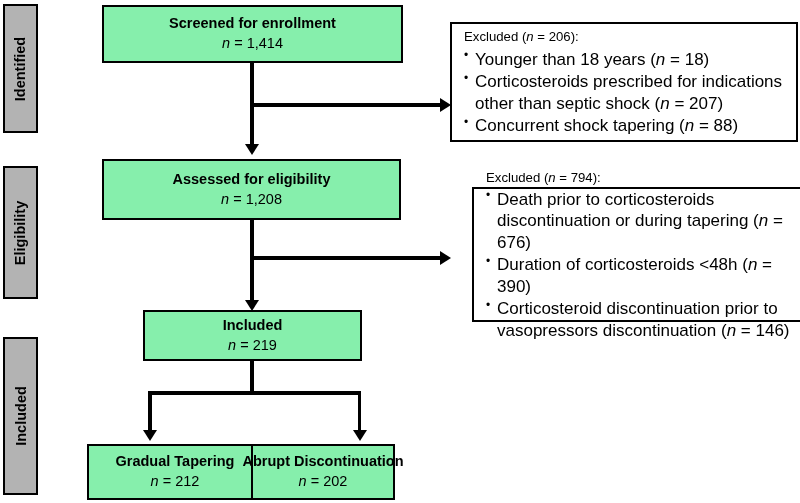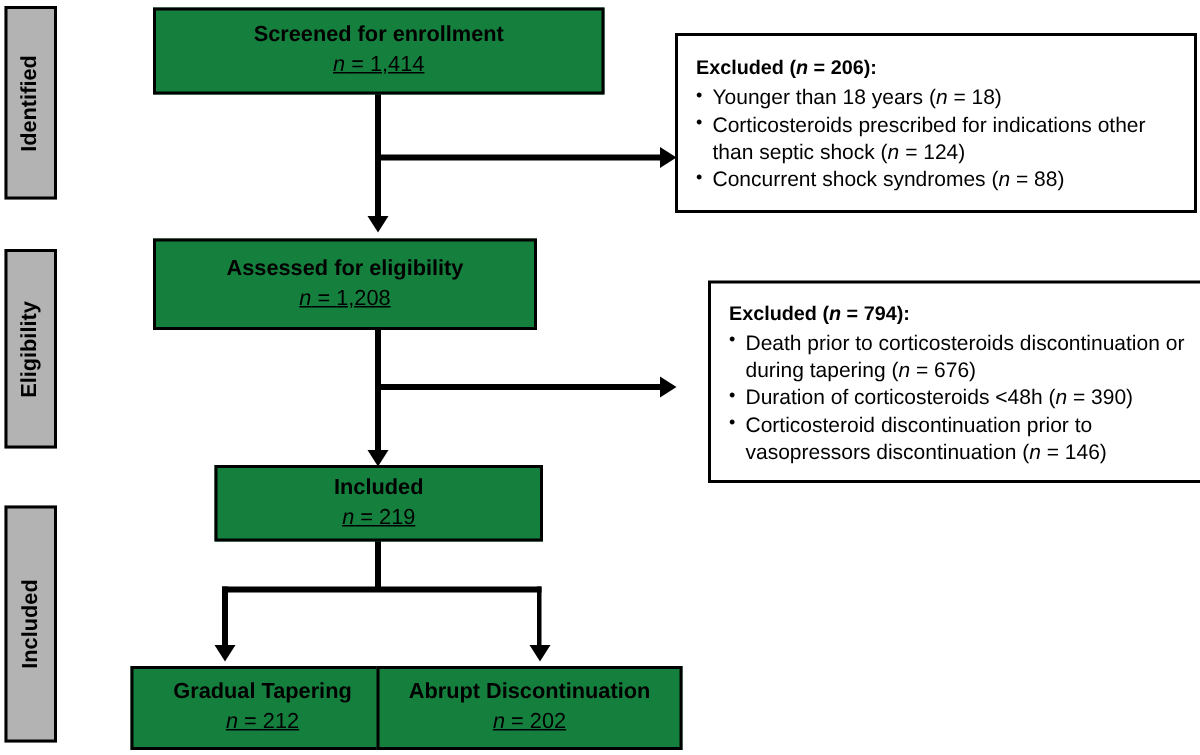--- a/index.html
+++ b/index.html
@@ -36,21 +36,21 @@
     color: #000000;
     letter-spacing: 0px;
     white-space: nowrap;
     transform: rotate(-90deg);
     transform-origin: center center;
   }
 
   
   .flow-box {
     position: absolute;
-    background: #15803d;
+    background: #86efac;
     border: 2.5px solid #000000;
     box-sizing: border-box;
     display: flex;
     flex-direction: column;
     align-items: center;
     justify-content: center;
     text-align: center;
   }
   .flow-box .box-title {
     font-size: 14.5px;
@@ -58,52 +58,51 @@
     color: #000000;
     line-height: 1.22;
     white-space: nowrap;
   }
   .flow-box .box-count {
     font-size: 14.5px;
     color: #000000;
     line-height: 1.22;
     white-space: nowrap;
     margin-top: 2px;
-    text-decoration: underline;
   }
   .flow-box .box-count .ital {
     font-style: italic;
   }
 
   
   .excl-box {
     position: absolute;
     background: #ffffff;
     border: 2.5px solid #000000;
     box-sizing: border-box;
     padding: 9px 10px 8px 12px;
     display: flex;
     flex-direction: column;
     justify-content: center;
   }
   .excl-head {
     font-size: 13.2px;
-    font-weight: bold;
+    font-weight: normal;
     color: #000000;
     margin-bottom: 2px;
     line-height: 1.3;
   }
   .excl-list {
     list-style: none;
     margin: 0;
     padding: 0;
   }
   .excl-list li {
     position: relative;
-    font-size: 14px;
+    font-size: 17px;
     color: #000000;
     line-height: 1.265;
     padding-left: 11px;
     margin-top: 1px;
   }
   .excl-list li::before {
     content: "\2022";
     position: absolute;
     left: 0;
     top: -0.5px;
@@ -169,56 +168,56 @@
   <div class="vline" style="left:357.5px; top:391px; width:3.5px; height:42px;"></div>
   <div class="arrow-down" style="left:352.5px; top:430px;"></div>
 
   <div class="flow-box" style="left:102px; top:5px; width:301px; height:58px;">
     <div class="box-title">Screened for enrollment</div>
     <div class="box-count">
       <span class="ital">n</span><span> = </span><span>1,414</span>
     </div>
   </div>
 
-  <div class="flow-box" style="left:102px; top:159px; width:256px; height:61px;">
+  <div class="flow-box" style="left:102px; top:159px; width:299px; height:61px;">
     <div class="box-title">Assessed for eligibility</div>
     <div class="box-count">
       <span class="ital">n</span><span> = </span><span>1,208</span>
     </div>
   </div>
 
   <div class="flow-box" style="left:143px; top:310px; width:219px; height:51px;">
     <div class="box-title">Included</div>
     <div class="box-count">
       <span class="ital">n</span><span> = </span><span>219</span>
     </div>
   </div>
 
   <div class="flow-box" style="left:87px; top:444px; width:176px; height:56px;">
     <div class="box-title">Gradual Tapering</div>
     <div class="box-count">
       <span class="ital">n</span><span> = </span><span>212</span>
     </div>
   </div>
 
-  <div class="flow-box" style="left:251px; top:444px; width:204px; height:56px;">
+  <div class="flow-box" style="left:251px; top:444px; width:144px; height:56px;">
     <div class="box-title">Abrupt Discontinuation</div>
     <div class="box-count">
       <span class="ital">n</span><span> = </span><span>202</span>
     </div>
   </div>
 
   <div class="excl-box" style="left:450px; top:22px; width:348px; height:120px;">
     <div class="excl-head">
       <span>Excluded (</span><span class="ital">n</span><span> = 206):</span>
     </div>
     <ul class="excl-list">
       <li><span>Younger than 18 years (</span><span class="ital">n</span><span> = 18)</span></li>
-      <li><span>Corticosteroids prescribed for indications other than septic shock (</span><span class="ital">n</span><span> = 124)</span></li>
-      <li><span>Concurrent shock syndromes (</span><span class="ital">n</span><span> = 88)</span></li>
+      <li><span>Corticosteroids prescribed for indications other than septic shock (</span><span class="ital">n</span><span> = 207)</span></li>
+      <li><span>Concurrent shock tapering (</span><span class="ital">n</span><span> = 88)</span></li>
     </ul>
   </div>
 
   <div class="excl-box" style="left:472px; top:187px; width:348px; height:135px;">
     <div class="excl-head">
       <span>Excluded (</span><span class="ital">n</span><span> = 794):</span>
     </div>
     <ul class="excl-list">
       <li><span>Death prior to corticosteroids discontinuation or during tapering (</span><span class="ital">n</span><span> = 676)</span></li>
       <li><span>Duration of corticosteroids &lt;48h (</span><span class="ital">n</span><span> = 390)</span></li>

